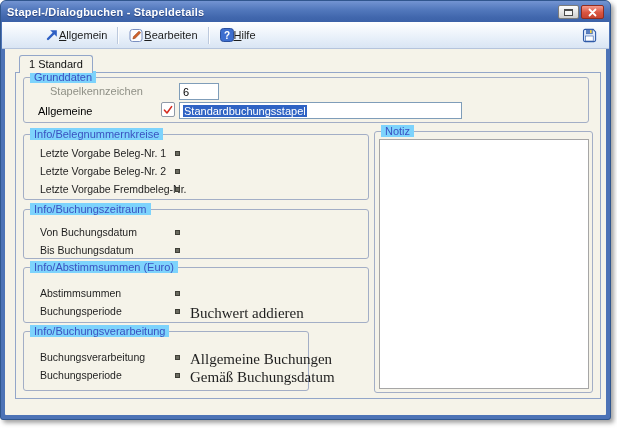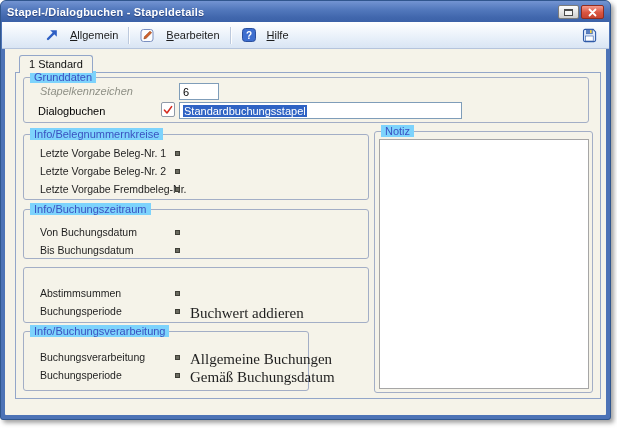--- a/index.html
+++ b/index.html
@@ -16,21 +16,21 @@
   .winbtns{position:absolute;right:6px;top:4px;display:flex;gap:2px;}
   .btn-restore{width:21px;height:14px;background:linear-gradient(#fdfdfd,#cfcfcf);
                border:1px solid #7b7b7b;border-radius:2px;display:flex;align-items:center;justify-content:center;cursor:default;}
   .restore-glyph{width:9px;height:7px;border:1px solid #4a4a4a;border-top-width:2px;background:#f4f4f4;}
   .btn-close{width:23px;height:14px;background:linear-gradient(#f59a8c,#da5540 55%,#c64431);
              border:1px solid #8f2d20;border-radius:2px;display:flex;align-items:center;justify-content:center;}
   
   .toolbar{position:absolute;left:1px;right:1px;top:21px;height:27px;
            background:linear-gradient(#ffffff,#eaf1fa 55%,#d9e5f4);
            border-bottom:1px solid #b5c4dc;display:flex;align-items:center;padding:0 9px 0 36px;}
-  .tbtn{display:flex;align-items:center;gap:11px;padding:2px 7px;font-size:11px;color:#1c1c1c;cursor:default;}
+  .tbtn{display:flex;align-items:center;gap:0;padding:2px 7px;font-size:11px;color:#1c1c1c;cursor:default;}
   .tbtn .mn{text-decoration:underline;}
   .sep{width:0;height:17px;border-left:1px solid #bcc9dd;border-right:1px solid #fdfdfd;margin:0 3px;}
   .save-btn{margin-left:auto;display:flex;align-items:center;padding:1px 2px;}
   
   .content{position:absolute;left:4px;right:4px;top:48px;bottom:4px;background:#f5f3e9;border-radius:0 0 1px 1px;}
   .tab{position:absolute;left:14px;top:6px;height:18px;z-index:2;background:#f5f3e9;
        border:1px solid #93a6c9;border-bottom:none;border-radius:3px 3px 0 0;
        font-size:11px;color:#111;padding:2px 9px 0 9px;}
   .panel{position:absolute;left:10px;top:23px;width:586px;height:327px;border:1px solid #93a6c9;background:#f5f3e9;}
   .group{position:absolute;border:1px solid #a3aec6;border-radius:3px;background:#f5f3e9;}
@@ -104,23 +104,23 @@
       </div>
     </div>
 
     <div class="content">
 
       <div class="tab">1 Standard</div>
       <div class="panel"></div>
 
       <div class="group" style="left:18px;top:28px;width:566px;height:46px;">
         <span class="legend">Grunddaten</span>
-        <span class="glabel gray" style="left:16px;top:7px;font-style:italic;">Stapelkennzeichen</span>
+        <span class="glabel gray" style="left:26px;top:7px;">Stapelkennzeichen</span>
         <input class="field" style="left: 155px; top: 5px; width: 40px;" readonly="" value="6">
-        <span class="glabel" style="left:14px;top:27px;">Dialogbuchen</span>
+        <span class="glabel" style="left:14px;top:27px;">Allgemeine</span>
         <div class="checkbox" style="left:137px;top:24px;">
           <svg width="10" height="10" viewBox="0 0 10 10">
             <path d="M1.5 5.2 L4 8 L8.6 1.6" stroke="#d42a1e" stroke-width="1.6" fill="none" stroke-linecap="round" stroke-linejoin="round"></path>
           </svg>
         </div>
         <div class="field" style="left:155px;top:24px;width:283px;">
           <div class="selwrap">
               <span class="selected">Standardbuchungsstapel</span>
             </div>
         </div>
@@ -157,20 +157,21 @@
           </div>
           <div class="row">
             <span class="rlabel">Bis Buchungsdatum</span>
             <span class="sq"></span>
             <span class="rvalue"></span>
           </div>
         </div>
       </div>
 
       <div class="group" style="left:18px;top:218px;width:346px;height:56px;">
+        <span class="legend">Info/Abstimmsummen (Euro)</span>
         <div style="padding-top:17px;">
           <div class="row">
             <span class="rlabel">Abstimmsummen</span>
             <span class="sq"></span>
             <span class="rvalue"></span>
           </div>
           <div class="row">
             <span class="rlabel">Buchungsperiode</span>
             <span class="sq"></span>
             <span class="rvalue">Buchwert addieren</span>

